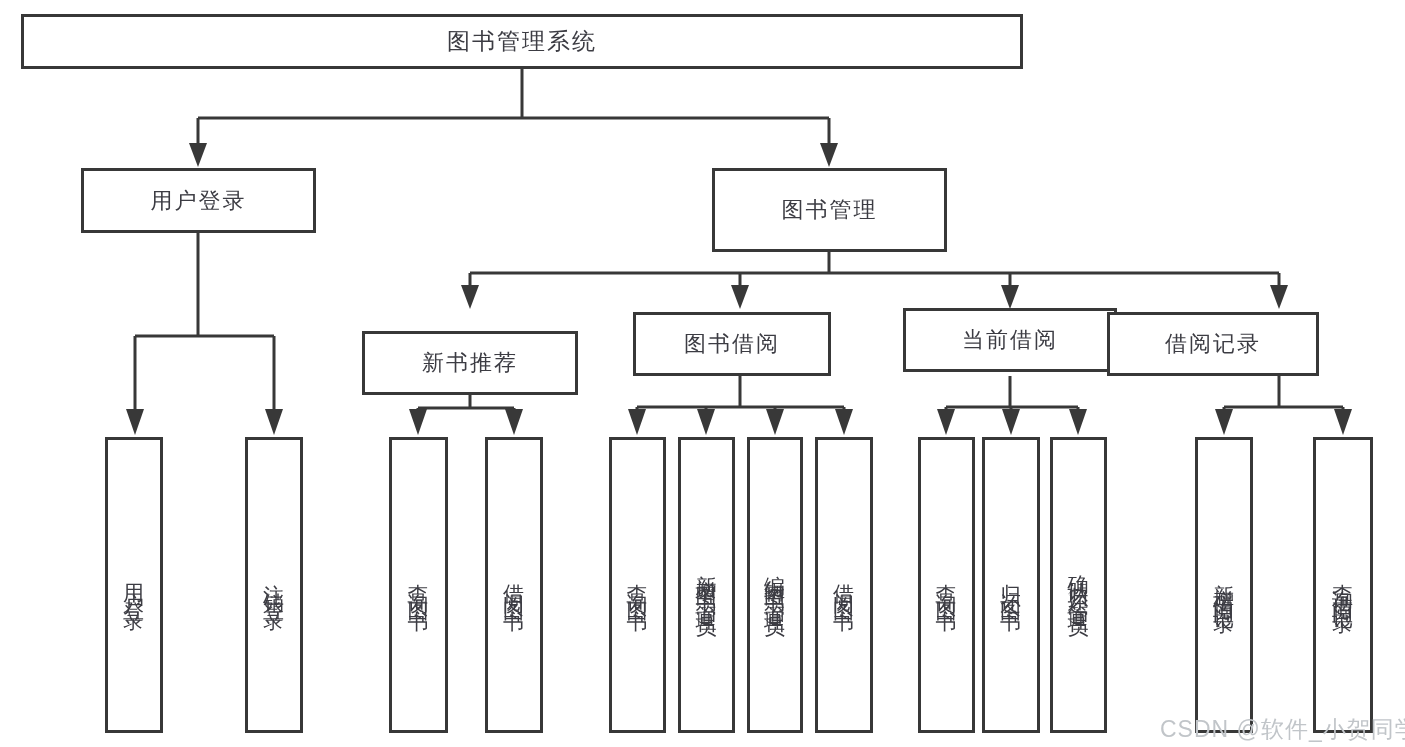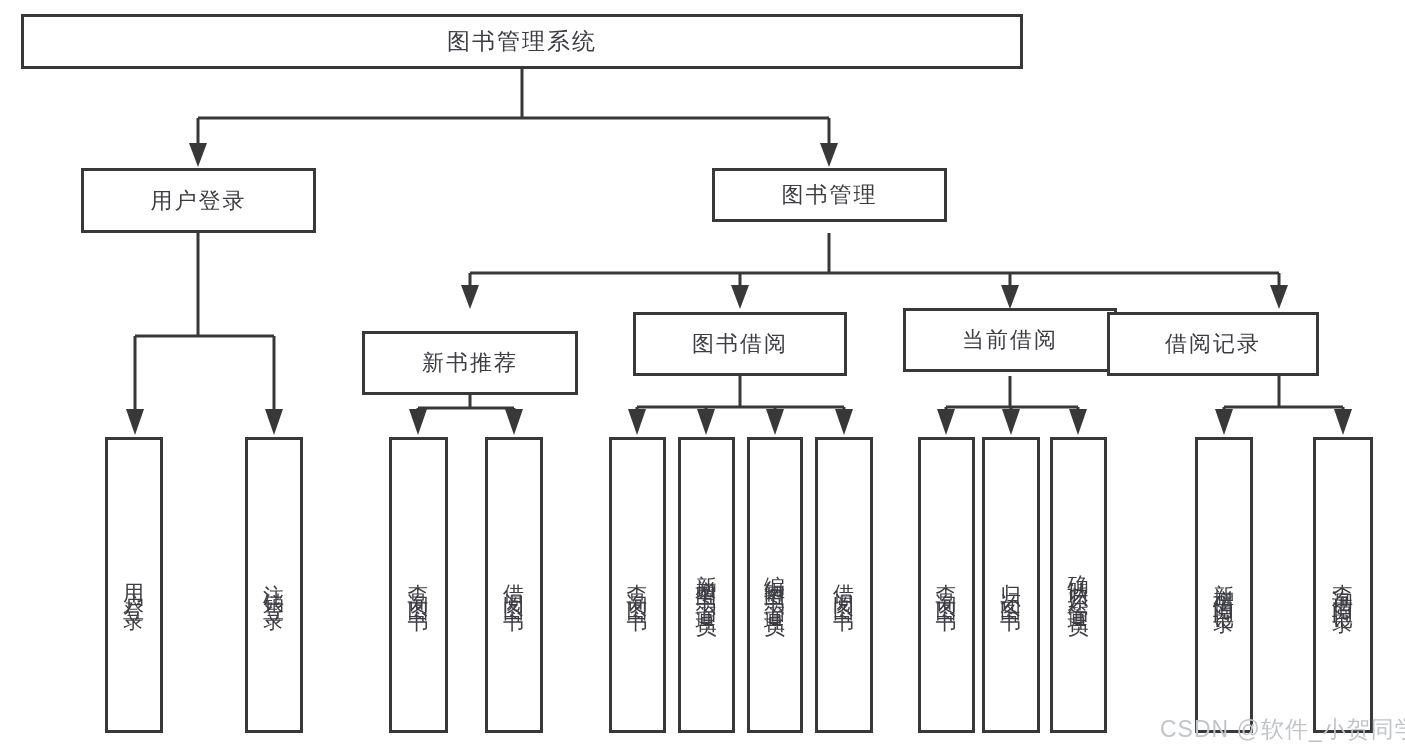--- a/index.html
+++ b/index.html
@@ -91,28 +91,28 @@
     </g>
   </svg>
 
   <div class="node hnode root" style="left:21px;top:14px;width:1002px;height:55px;">
     <span>图书管理系统</span>
   </div>
 
   <div class="node hnode" style="left:81px;top:168px;width:235px;height:65px;">
     <span>用户登录</span>
   </div>
-  <div class="node hnode" style="left:712px;top:168px;width:235px;height:54px;">
+  <div class="node hnode" style="left:712px;top:168px;width:235px;height:84px;">
     <span>图书管理</span>
   </div>
 
   <div class="node hnode" style="left:362px;top:331px;width:216px;height:64px;">
     <span>新书推荐</span>
   </div>
-  <div class="node hnode" style="left:633px;top:312px;width:214px;height:64px;">
+  <div class="node hnode" style="left:633px;top:312px;width:198px;height:64px;">
     <span>图书借阅</span>
   </div>
   <div class="node hnode" style="left:903px;top:308px;width:214px;height:64px;">
     <span>当前借阅</span>
   </div>
   <div class="node hnode" style="left:1107px;top:312px;width:212px;height:64px;">
     <span>借阅记录</span>
   </div>
 
   <div class="node vnode" style="left:105px;top:437px;width:58px;height:296px;">

